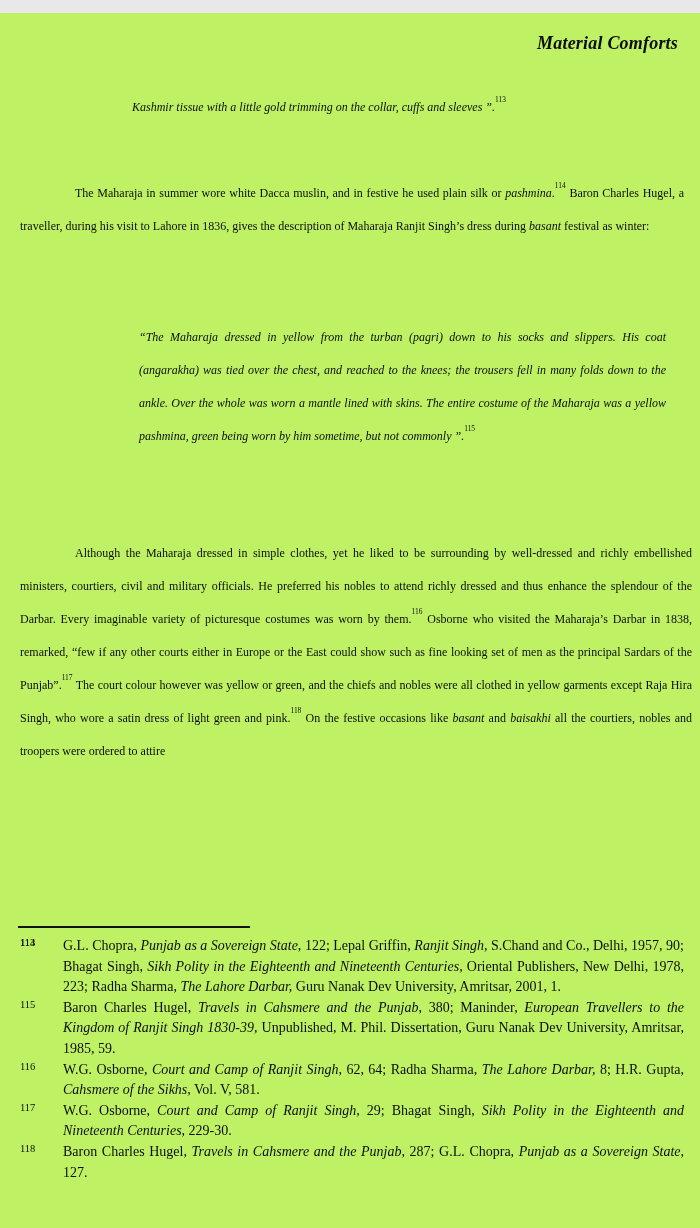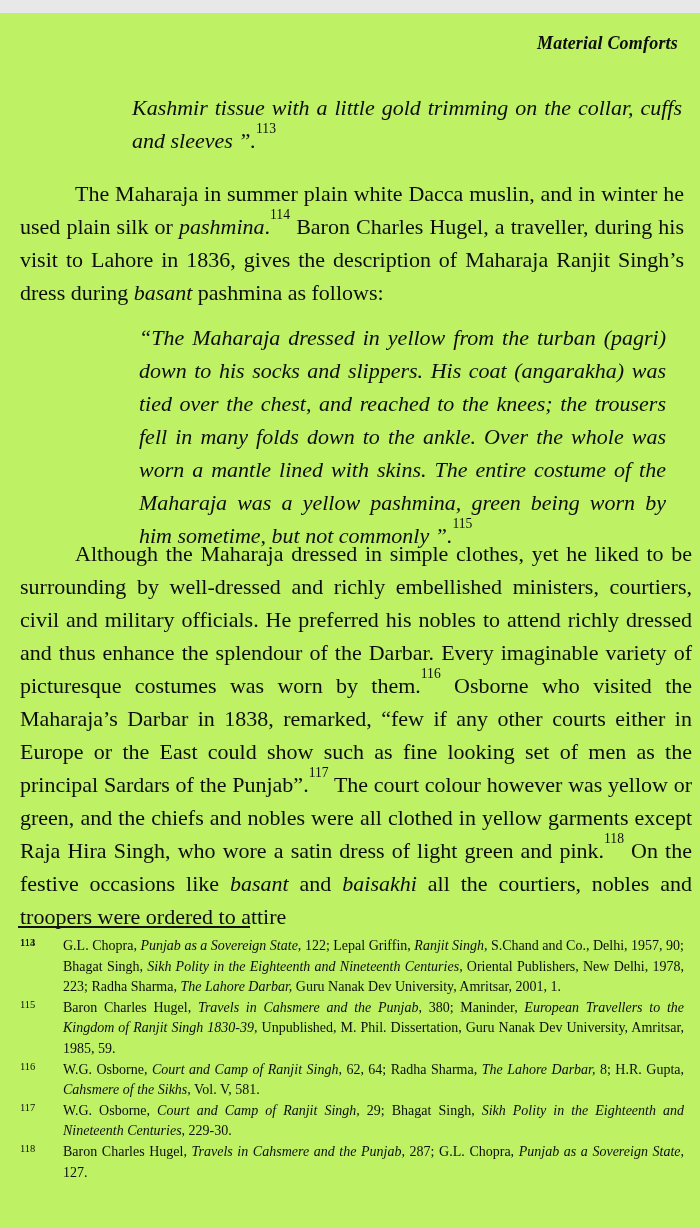--- a/index.html
+++ b/index.html
@@ -18,21 +18,21 @@
     top: 20px;
     right: 22px;
     font-size: 18px;
     font-weight: bold;
     font-style: italic;
     letter-spacing: 0.2px;
   }
   .block {
     position: absolute;
     text-align: justify;
-    font-size: 22px;
+    font-size: 12px;
     line-height: 33px;
   }
   .quote1 {
     top: 78px;
     left: 132px;
     right: 18px;
     font-style: italic;
   }
   .para1 {
     top: 164px;
@@ -99,21 +99,21 @@
 </style>
 </head>
 <body>
 
 <div class="page">
 
   <div class="running-header">Material Comforts</div>
 
   <div class="block quote1"><em>Kashmir tissue with a little gold trimming on the collar, cuffs and sleeves ”.</em><sup>113</sup></div>
 
-  <div class="block para1"><span>The Maharaja in summer plain white Dacca muslin, and in winter he used plain silk or </span><em>pashmina</em><span>.</span><sup>114</sup><span> Baron Charles Hugel, a traveller, during his visit to Lahore in 1836, gives the description of Maharaja Ranjit Singh’s dress during </span><em>basant</em><span> pashmina as follows:</span></div>
+  <div class="block para1"><span>The Maharaja in summer wore white Dacca muslin, and in festive he used plain silk or </span><em>pashmina</em><span>.</span><sup>114</sup><span> Baron Charles Hugel, a traveller, during his visit to Lahore in 1836, gives the description of Maharaja Ranjit Singh’s dress during </span><em>basant</em><span> festival as winter:</span></div>
 
   <div class="block quote2"><em>“The Maharaja dressed in yellow from the turban (pagri) down to his socks and slippers. His coat (angarakha) was tied over the chest, and reached to the knees; the trousers fell in many folds down to the ankle. Over the whole was worn a mantle lined with skins. The entire costume of the Maharaja was a yellow pashmina, green being worn by him sometime, but not commonly ”.</em><sup>115</sup></div>
 
   <div class="block para2"><span>Although the Maharaja dressed in simple clothes, yet he liked to be surrounding by well-dressed and richly embellished ministers, courtiers, civil and military officials. He preferred his nobles to attend richly dressed and thus enhance the splendour of the Darbar. Every imaginable variety of picturesque costumes was worn by them.</span><sup>116</sup><span> Osborne who visited the Maharaja’s Darbar in 1838, remarked, “few if any other courts either in Europe or the East could show such as fine looking set of men as the principal Sardars of the Punjab”.</span><sup>117</sup><span> The court colour however was yellow or green, and the chiefs and nobles were all clothed in yellow garments except Raja Hira Singh, who wore a satin dress of light green and pink.</span><sup>118</sup><span> On the festive occasions like </span><em>basant</em><span> and </span><em>baisakhi</em><span> all the courtiers, nobles and troopers were ordered to attire</span></div>
 
   <hr class="fn-separator">
 
   <div class="footnotes">
     <div class="footnote">
       <span class="fn-num">113</span>

